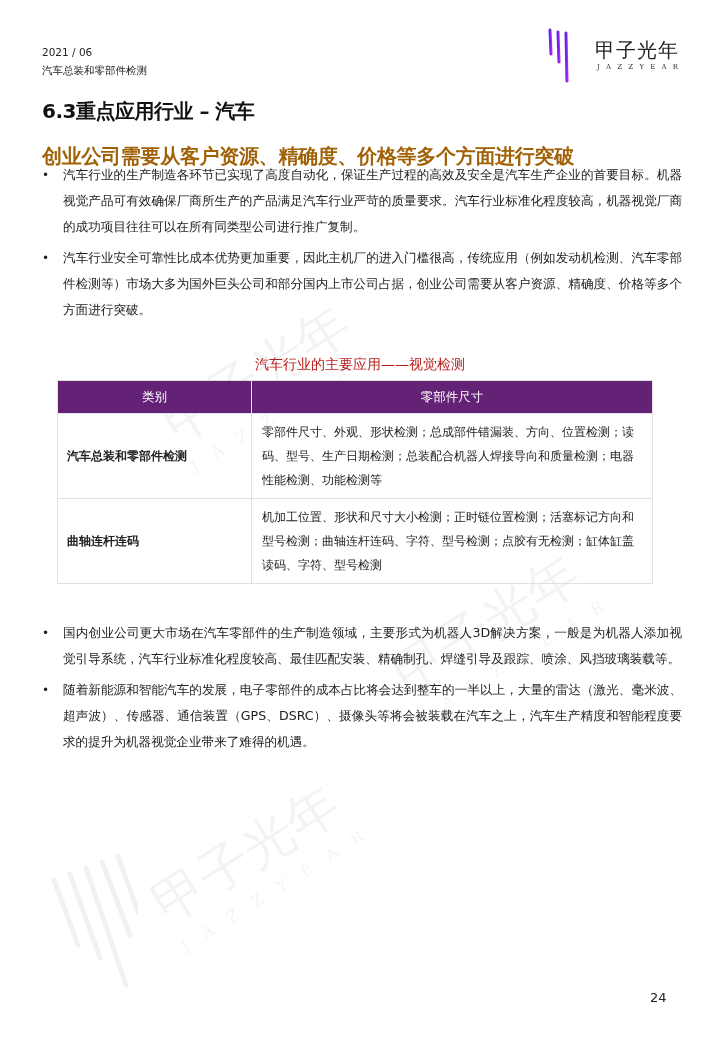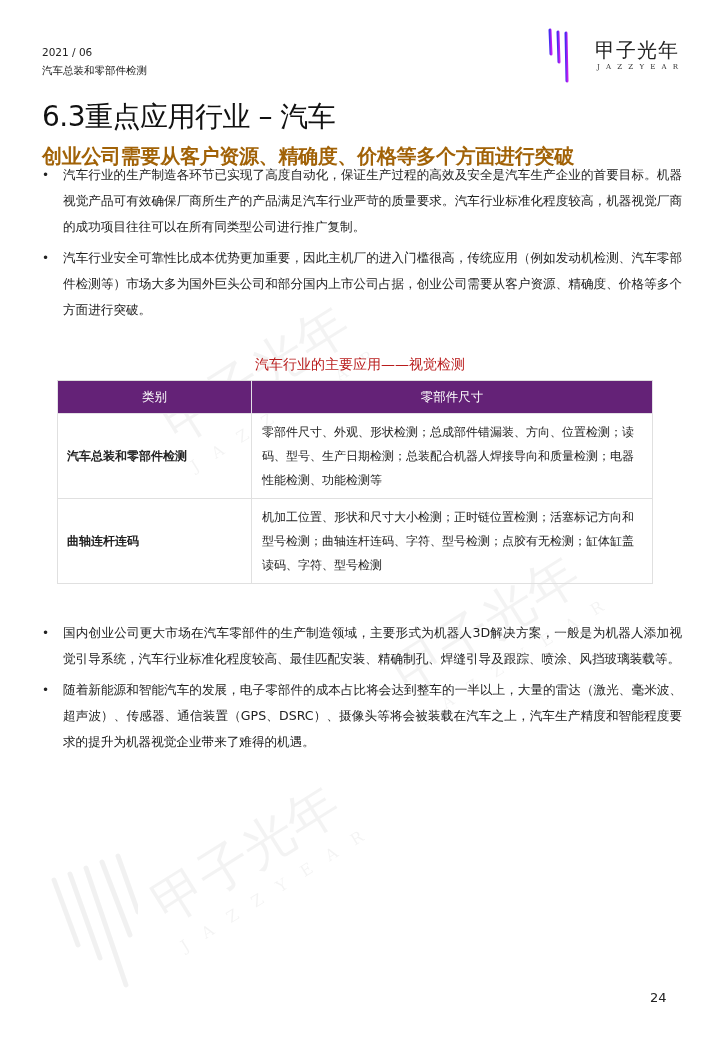--- a/index.html
+++ b/index.html
@@ -53,22 +53,22 @@
       font-family: "DejaVu Serif", "Liberation Serif", serif;
       font-size: 7px;
       letter-spacing: 6.2px;
       color: #333;
       white-space: nowrap;
     }
     .title-main {
       position: absolute;
       left: 42px;
       top: 98px;
-      font-size: 28px;
-      font-weight: normal;
+      font-size: 20px;
+      font-weight: bold;
       color: #111;
       white-space: nowrap;
       letter-spacing: -0.5px;
     }
     .title-sub {
       position: absolute;
       left: 42px;
       top: 143px;
       font-size: 20px;
       font-weight: bold;

